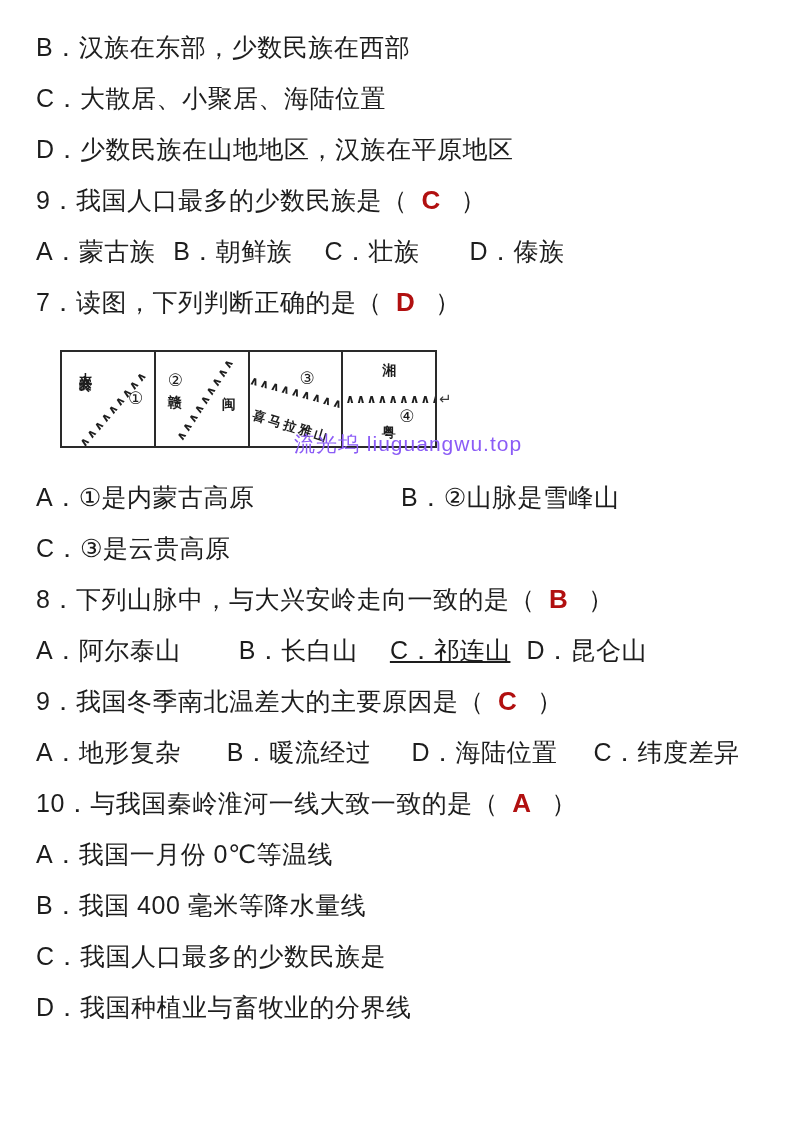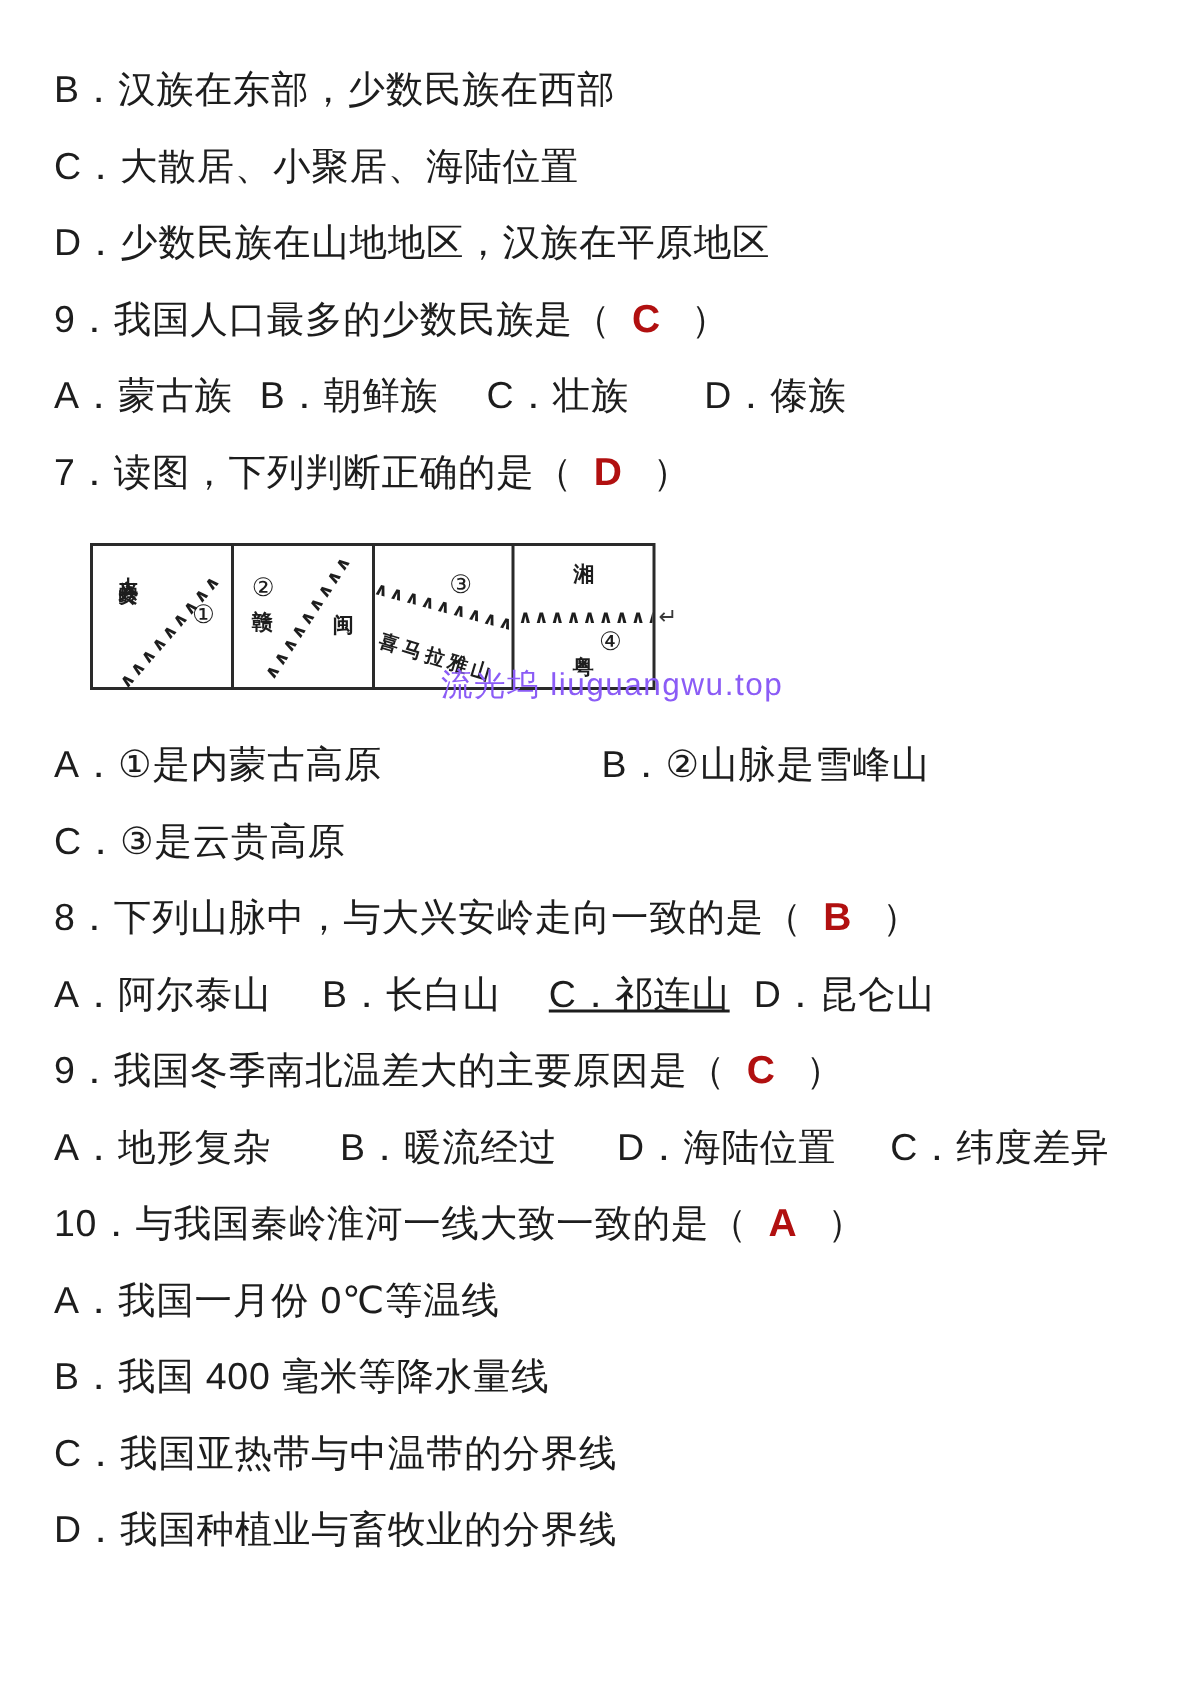--- a/index.html
+++ b/index.html
@@ -4,41 +4,41 @@
 <style>
   html,body { margin:0; padding:0; }
   body {
     width:793px; height:1122px;
     background:#ffffff;
     font-family:"Liberation Sans","DejaVu Sans",sans-serif;
     color:#1d1d1d;
     position:relative;
     overflow:hidden;
   }
-  .content { padding:34px 20px 0 36px; }
+  .content { padding:22px 20px 0 36px; }
   .line {
     height:51px;
     display:flex;
     align-items:center;
     font-size:25px;
     white-space:nowrap;
     letter-spacing:0.5px;
   }
   .ans {
     color:#b11010;
     font-weight:bold;
     font-size:26px;
     margin:0 20px 0 14px;
   }
   .opt { display:inline-block; }
   .row-q6 .opt:nth-child(1){ margin-right:18px; }
   .row-q6 .opt:nth-child(2){ margin-right:32px; }
   .row-q6 .opt:nth-child(3){ margin-right:50px; }
   .row-q8 .opt:nth-child(1){ margin-right:34px; }
-  .row-q8 .opt:nth-child(2){ margin-right:32px; }
+  .row-q8 .opt:nth-child(2){ margin-right:32px;margin-left:24px; }
   .row-q8 .opt:nth-child(3){ margin-right:16px;text-decoration:underline; }
   .row-q9 .opt:nth-child(1){ margin-right:18px; }
   .row-q9 .opt:nth-child(2){ margin-right:40px;margin-left:28px; }
   .row-q9 .opt:nth-child(3){ margin-right:36px; }
   .two-col .opt:first-child { width:365px; }
 
   
   .figure-wrap {
     position:relative;
     margin:22px 0 24px 24px;
@@ -206,19 +206,19 @@
     <span class="ans">A</span>
     <span>）</span>
   </div>
   <div class="line">
     <span>A．我国一月份 0℃等温线</span>
   </div>
   <div class="line">
     <span>B．我国 400 毫米等降水量线</span>
   </div>
   <div class="line">
-    <span>C．我国亚热带与中温带的分界线</span>
+    <span>C．我国人口最多的少数民族是</span>
   </div>
   <div class="line">
     <span>D．我国种植业与畜牧业的分界线</span>
   </div>
 
 </div>
 
 </body></html>

